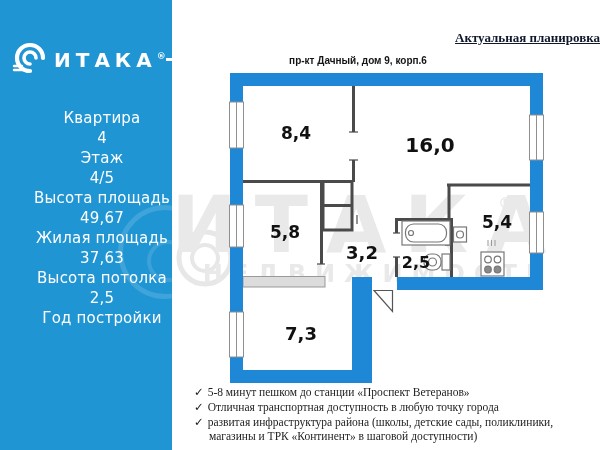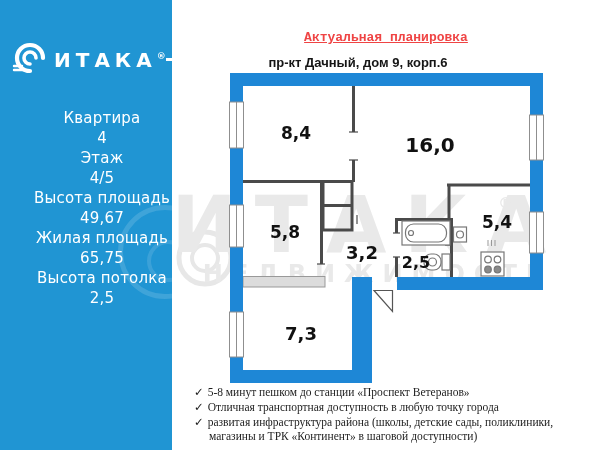--- a/index.html
+++ b/index.html
@@ -15,24 +15,24 @@
   .logo-text{display:flex;flex-direction:row;}
   .brand{font-size:20px;font-weight:bold;color:#fff;letter-spacing:5px;line-height:20px;white-space:nowrap;}
   .brand sup{font-size:9px;letter-spacing:0;vertical-align:super;}
   .sub-row{display:flex;align-items:center;gap:3px;margin-top:2px;}
   .sub-dash{width:9px;height:3px;background:#fff;}
   .sub{font-size:10.5px;font-weight:bold;color:#fff;letter-spacing:1px;white-space:nowrap;}
   .specs{position:absolute;top:108px;left:0;width:172px;text-align:center;color:#fff;font-size:15px;line-height:20px;letter-spacing:.2px;padding-left:16px;}
 
   
   .main{position:absolute;left:172px;top:0;width:428px;height:450px;background:#fff;}
-  .plan-title{position:absolute;left:0;top:30px;width:428px;text-align:center;font-family:Liberation Mono, monospace;
-    font-size:13px;font-weight:bold;color:#ef4444;text-decoration:underline;}
+  .plan-title{position:absolute;left:0;top:30px;width:428px;text-align:right;font-family:Liberation Serif, serif;
+    font-size:13px;font-weight:bold;color:#0f172a;text-decoration:underline;}
   .plan-address{position:absolute;left:0;top:55px;width:372px;text-align:center;font-family:"Liberation Sans",sans-serif;
-    font-size:13px;font-weight:bold;color:#151515;}
+    font-size:10px;font-weight:bold;color:#151515;}
   .plan{position:absolute;left:0;top:68px;width:428px;height:320px;}
 
   .room-label{font-family:"DejaVu Sans",sans-serif;font-weight:bold;fill:#111;text-anchor:middle;}
   .wm{font-family:"DejaVu Sans",sans-serif;font-weight:bold;fill:#e9e9e9;text-anchor:middle;}
 
   
   .highlights{position:absolute;left:22px;top:385px;width:402px;margin:0;padding:0;list-style:none;
     font-family:Liberation Serif, serif;font-size:11.5px;line-height:14px;color:#1d1d1d;}
   .highlights li{padding-left:15px;text-indent:-15px;margin:0 0 1px 0;}
   .check{margin-right:4px;}
@@ -63,23 +63,24 @@
     </div>
 
     <div class="specs">
       <div>Квартира</div>
       <div>4</div>
       <div>Этаж</div>
       <div>4/5</div>
       <div>Высота площадь</div>
       <div>49,67</div>
       <div>Жилая площадь</div>
-      <div>65,75</div>
+      <div>37,63</div>
       <div>Высота потолка</div>
       <div>2,5</div>
+      <div>Год постройки</div>
     </div>
   </aside>
 
   <main class="main">
     <div class="plan-title">Актуальная планировка</div>
     <div class="plan-address">пр-кт Дачный, дом 9, корп.6</div>
 
     <svg class="plan" viewBox="172 68 428 320">
 
       <g>

